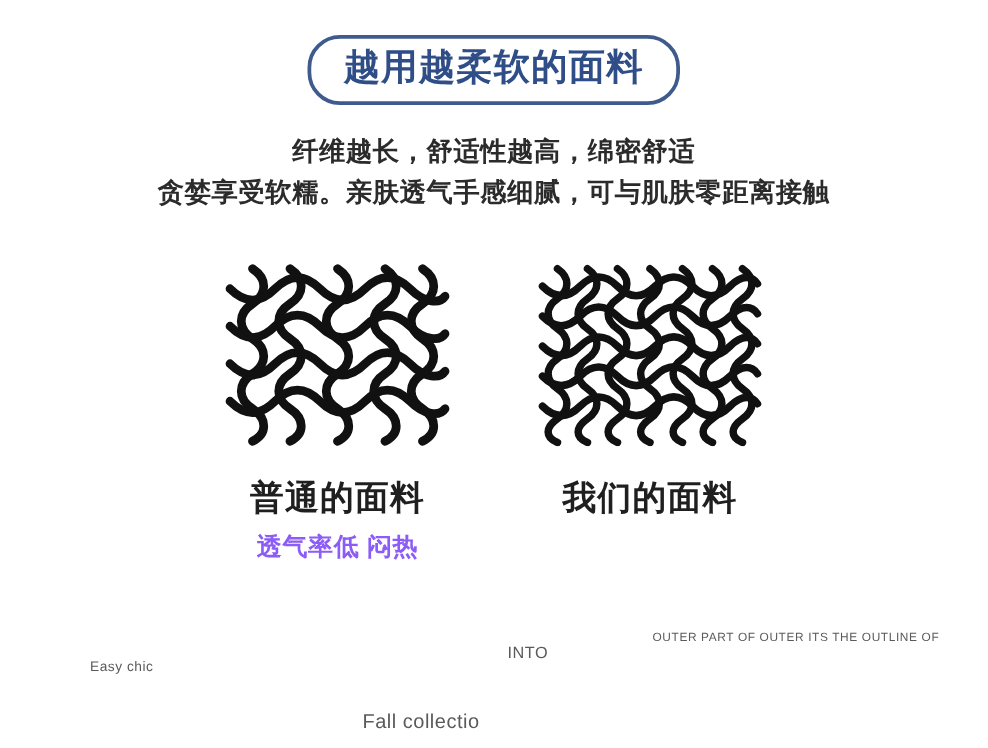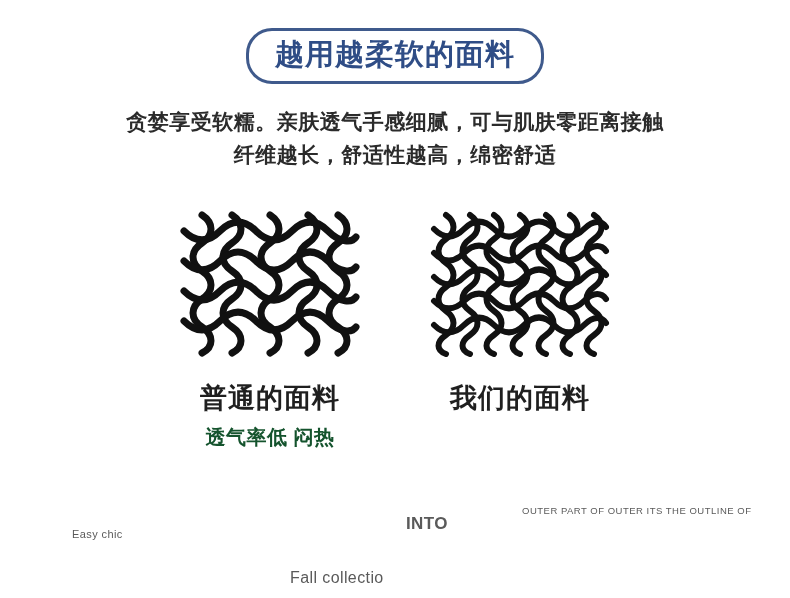--- a/index.html
+++ b/index.html
@@ -88,57 +88,57 @@
     margin-top: 22px;
     font-size: 27px;
     font-weight: bold;
     color: #1f1f1f;
     letter-spacing: 1px;
   }
   .fabric-sub {
     margin-top: 8px;
     font-size: 20px;
     font-weight: bold;
-    color: #14532d;
+    color: #8b5cf6;
     letter-spacing: 0.5px;
   }
 
   
   .footer {
     position: absolute;
     bottom: 58px;
     left: 0;
     width: 790px;
     height: 40px;
   }
   .footer-item {
     position: absolute;
     font-family: "Liberation Sans", sans-serif;
     color: #5a5a5a;
     white-space: nowrap;
   }
   .f1 { left: 72px;  top: 28px; font-size: 11px; letter-spacing: 0.4px; }
   .f2 { left: 290px; top: 28px; font-size: 16px; letter-spacing: 0.4px; margin-top: 41px; }
-  .f3 { left: 406px; top: 14px; font-size: 17px; letter-spacing: 0.4px; font-weight: bold; }
+  .f3 { left: 406px; top: 14px; font-size: 13px; letter-spacing: 0.4px; }
   .f4 { left: 522px; top: 4px;  font-size: 9.5px; letter-spacing: 0.5px; line-height: 1.5; }
 </style>
 </head>
 <body>
 
 <div class="page">
 
   <div class="title-wrap">
     <div class="title-badge">
       <div class="title-text">越用越柔软的面料</div>
     </div>
   </div>
 
   <div class="subtitle">
+    <div class="subtitle-line">纤维越长，舒适性越高，绵密舒适</div>
     <div class="subtitle-line">贪婪享受软糯。亲肤透气手感细腻，可与肌肤零距离接触</div>
-    <div class="subtitle-line">纤维越长，舒适性越高，绵密舒适</div>
   </div>
 
   <div class="compare">
 
     <div class="fabric-col">
       <div class="fabric-art">
         <svg width="180" height="148" viewBox="0 0 180 148" aria-hidden="true">
           <g fill="none" stroke="#111111" stroke-width="7" stroke-linecap="round" stroke-linejoin="round">
 
             <path d="M22 6 C34 14 34 26 22 34 C10 42 10 54 22 62 C34 70 34 82 22 90 C10 98 10 110 22 118 C34 126 34 138 22 144"></path>

